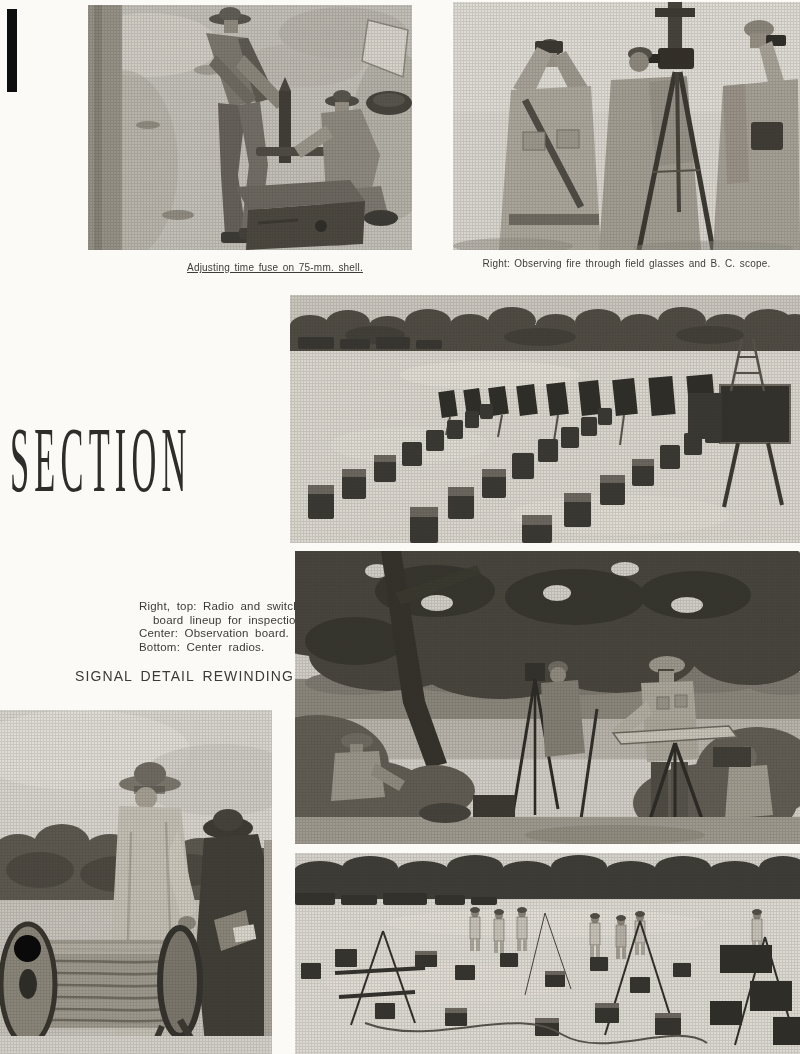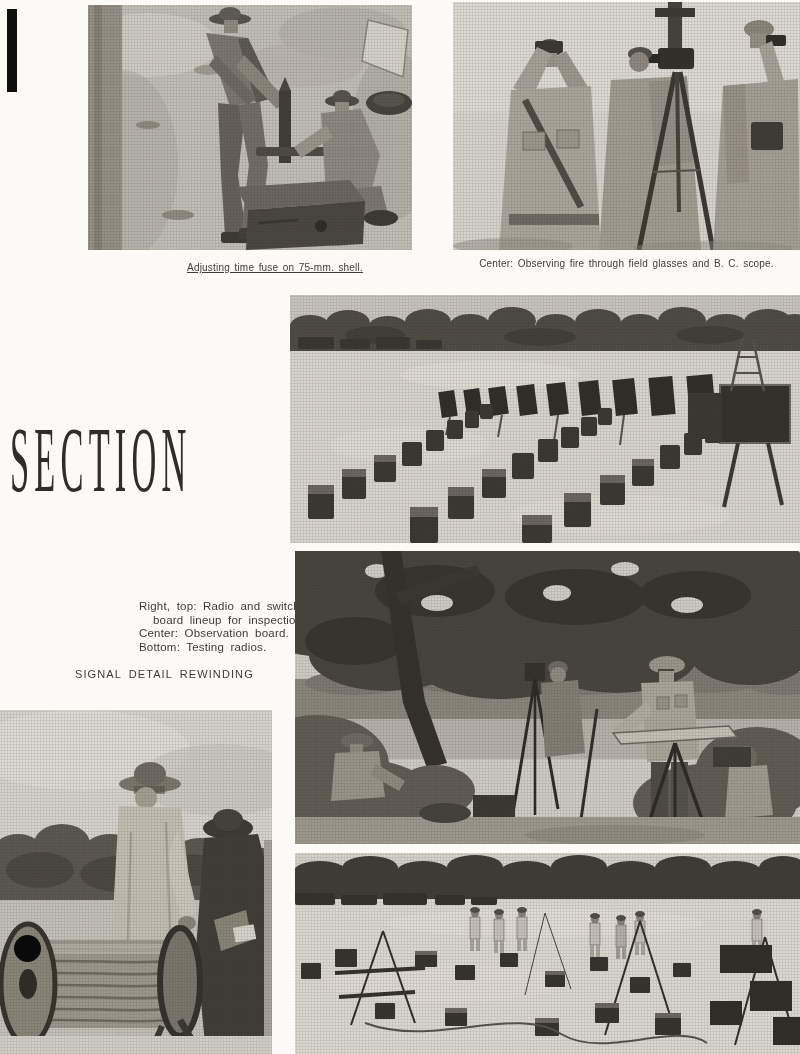--- a/index.html
+++ b/index.html
@@ -22,21 +22,21 @@
     letter-spacing:0.2px;word-spacing:1.5px;
   }
   .caption.center{text-align:center;}
   .caption-block{
     position:absolute;left:139px;top:600px;width:215px;
     color:#3c3b38;font-size:11.5px;line-height:13.5px;word-spacing:3px;letter-spacing:0.2px;
   }
   .caption-block .l2{margin-left:14px;}
   .signal-caption{
     position:absolute;left:75px;top:668px;
-    color:#3c3b38;font-size:11px;letter-spacing:1.1px;word-spacing:3px;
+    color:#3c3b38;font-size:14px;letter-spacing:1.1px;word-spacing:3px;
   }
   .section-title{
     position:absolute;left:10px;top:412px;
     font-family:"Liberation Serif", serif;font-weight:normal;
     font-size:93px;line-height:95px;letter-spacing:14px;color:#2e2d2b;
     transform:scaleX(0.37);transform-origin:left top;white-space:nowrap;margin:0;
   }
   .spine-mark{
     position:absolute;left:7px;top:9px;width:10px;height:83px;background:#0e0e0e;
   }
@@ -135,21 +135,21 @@
     <path d="M332,82 L319,39 L306,45 L317,88 Z" fill="#a8a399"></path>
     <path d="M270,84 L345,77 L347,248 L260,248 Z" fill="#a5a096"></path>
     <rect x="298" y="120" width="32" height="28" rx="3" fill="#3f3c36"></rect>
     <path d="M270,84 L292,82 L296,180 L274,182 Z" fill="#968f85" opacity=".8"></path>
     <ellipse cx="60" cy="244" rx="60" ry="8" fill="#8f8b82" opacity=".5"></ellipse>
     <ellipse cx="260" cy="246" rx="80" ry="7" fill="#8f8b82" opacity=".45"></ellipse>
   </svg>
 </figure>
 
 <div class="caption center" style="left:120px;top:262px;width:310px;text-decoration:underline;">Adjusting time fuse on 75-mm. shell.</div>
-<div class="caption center" style="left:453px;top:258px;width:347px;">Center: Observing fire through field glasses and B. C. scope.</div>
+<div class="caption center" style="left:453px;top:258px;width:347px;">Right: Observing fire through field glasses and B. C. scope.</div>
 
 <figure class="photo" style="left:290px;top:295px;width:510px;height:248px;margin:0;">
   <svg viewBox="0 0 510 248" preserveAspectRatio="none">
     <rect width="510" height="248" fill="#d9d6ce"></rect>
     <rect x="0" y="0" width="510" height="40" fill="#c9c6be"></rect>
     <rect x="0" y="30" width="510" height="26" fill="#4e4b43"></rect>
     <g fill="#4e4b43">
       <ellipse cx="20" cy="31" rx="20" ry="11"></ellipse>
         <ellipse cx="58" cy="28" rx="22" ry="13"></ellipse>
       <ellipse cx="98" cy="31" rx="19" ry="10"></ellipse>
@@ -247,21 +247,21 @@
     </g>
   </svg>
 </figure>
 
 <h1 class="section-title">SECTION</h1>
 
 <div class="caption-block">
   <div class="l1">Right, top: Radio and switch-</div>
   <div class="l2">board lineup for inspection.</div>
   <div class="l3">Center: Observation board.</div>
-  <div class="l4">Bottom: Testing radios.</div>
+  <div class="l4">Bottom: Center radios.</div>
 </div>
 
 <div class="signal-caption">SIGNAL DETAIL REWINDING</div>
 
 <figure class="photo" style="left:295px;top:551px;width:505px;height:293px;margin:0;">
   <svg viewBox="0 0 505 293" preserveAspectRatio="none">
     <rect width="505" height="293" fill="#d0cdc6"></rect>
     <rect x="0" y="128" width="505" height="46" fill="#8a867c"></rect>
     <g fill="#7d7970">
       <ellipse cx="60" cy="132" rx="50" ry="12"></ellipse>

